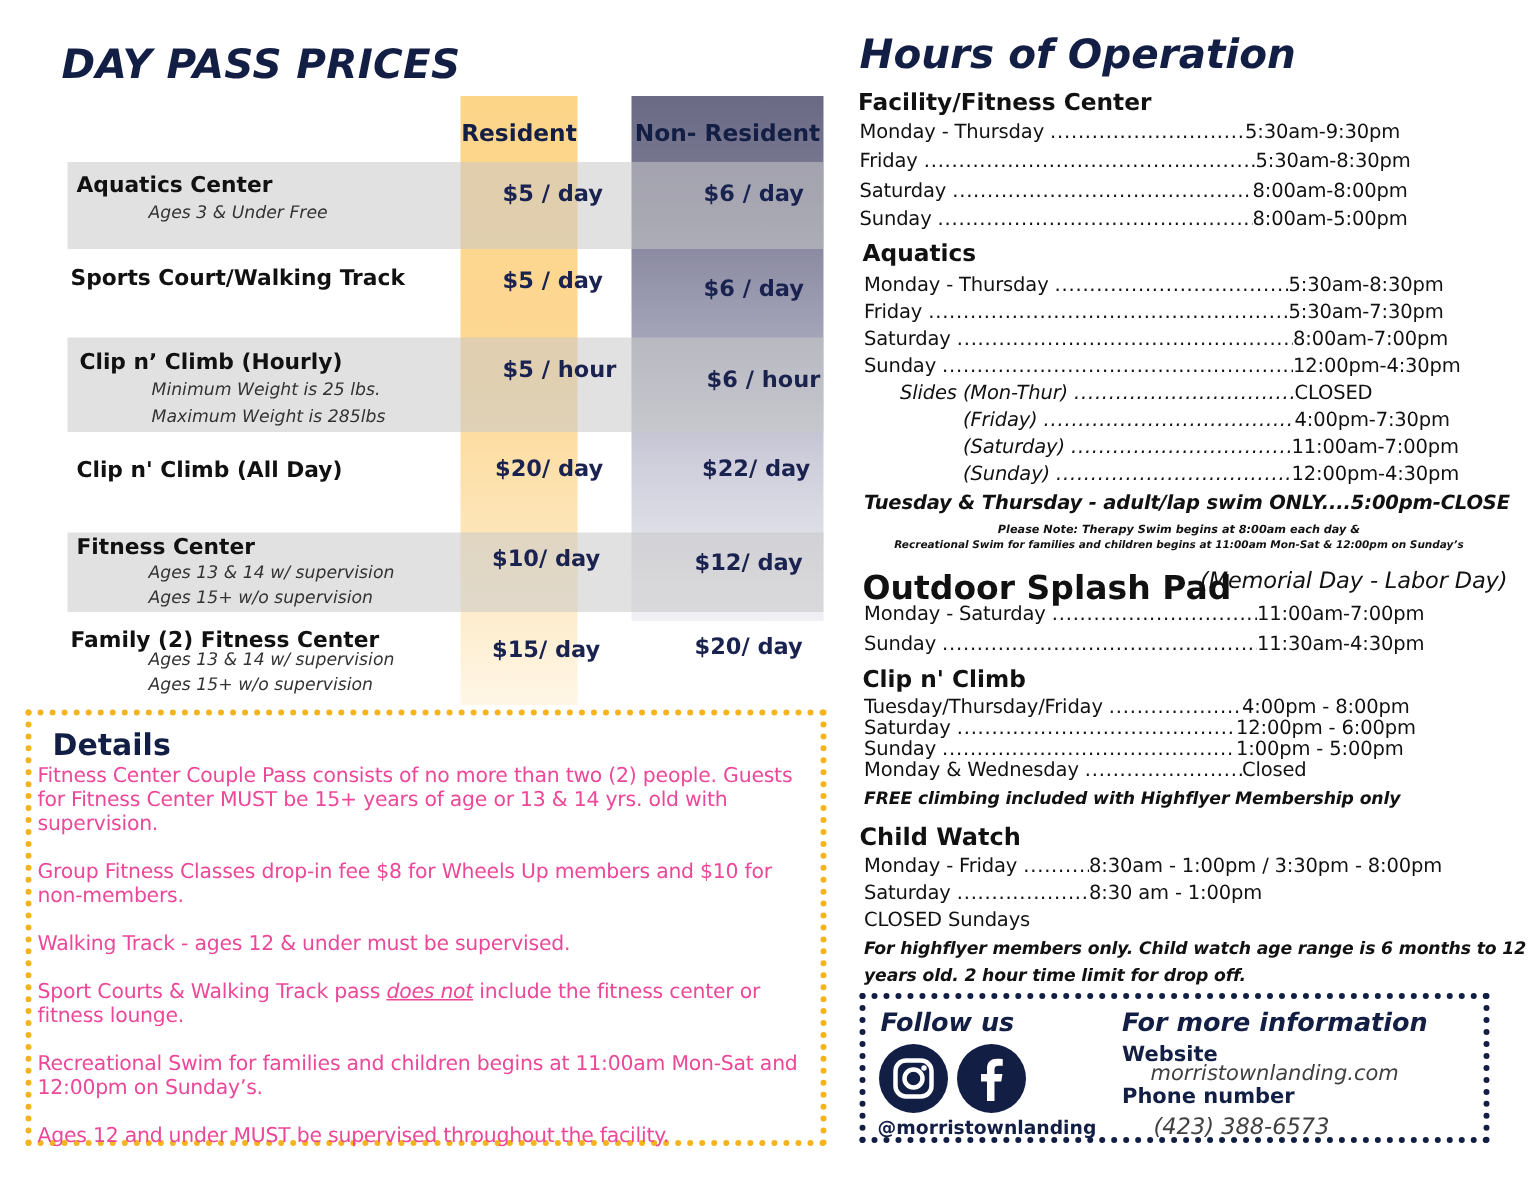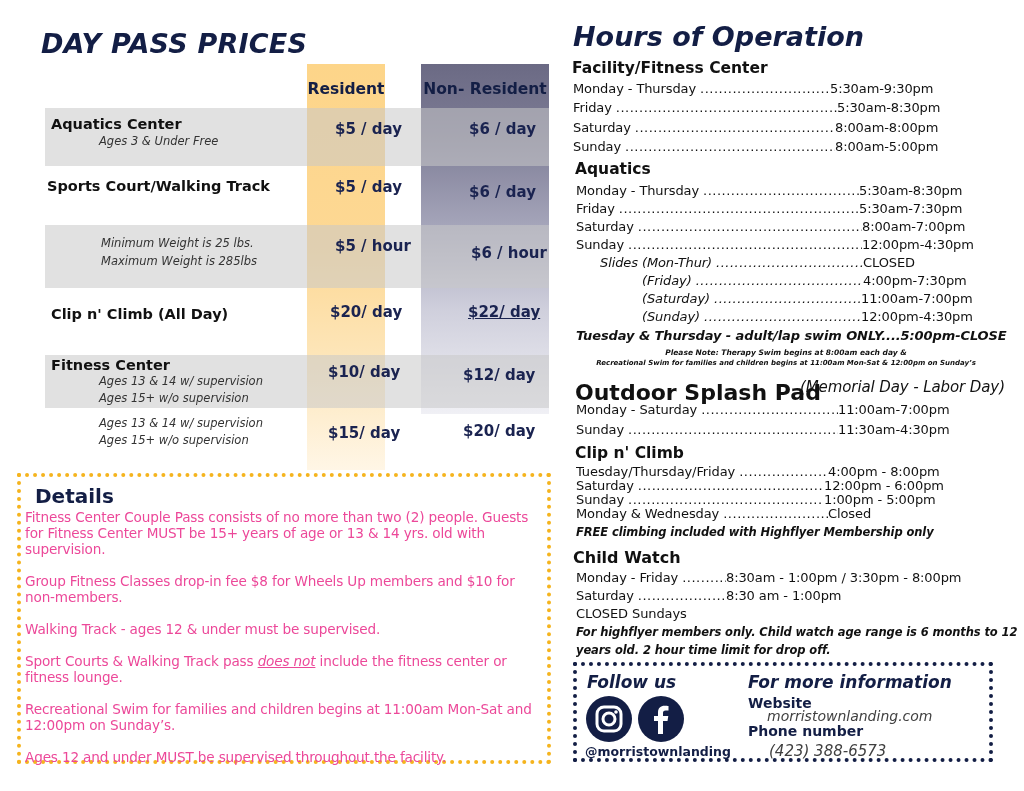--- a/index.html
+++ b/index.html
@@ -107,41 +107,43 @@
   <div class="price" style="left:315px;top:120px;">$5 / day</div>
   <div class="price" style="left:449px;top:120px;">$6 / day</div>
 
   <div class="item" style="left:47px;top:178px;">
     <div class="item-name">Sports Court/Walking Track</div>
   </div>
   <div class="price" style="left:315px;top:178px;">$5 / day</div>
   <div class="price" style="left:449px;top:183px;">$6 / day</div>
 
   <div class="item" style="left:53px;top:234px;">
+    <div class="item-name">Clip n’ Climb (Hourly)</div>
     <div class="item-sub" style="line-height:18px;">Minimum Weight is 25 lbs.</div>
     <div class="item-sub" style="line-height:18px;">Maximum Weight is 285lbs</div>
   </div>
   <div class="price" style="left:315px;top:237px;">$5 / hour</div>
   <div class="price" style="left:451px;top:244px;">$6 / hour</div>
 
   <div class="item" style="left:51px;top:306px;">
     <div class="item-name">Clip n' Climb (All Day)</div>
   </div>
   <div class="price" style="left:310px;top:303px;">$20/ day</div>
-  <div class="price" style="left:448px;top:303px;text-decoration:underline;">$22/ day</div>
+  <div class="price" style="left:448px;top:303px;">$22/ day</div>
 
   <div class="item" style="left:51px;top:357px;">
     <div class="item-name">Fitness Center</div>
     <div class="item-sub" style="line-height:17px;">Ages 13 &amp; 14 w/ supervision</div>
     <div class="item-sub" style="line-height:17px;">Ages 15+ w/o supervision</div>
   </div>
   <div class="price" style="left:308px;top:363px;">$10/ day</div>
   <div class="price" style="left:443px;top:366px;">$12/ day</div>
 
   <div class="item" style="left:47px;top:419px;">
+    <div class="item-name">Family (2) Fitness Center</div>
     <div class="item-sub" style="line-height:15px;margin-left:52px;margin-top:-3px;">Ages 13 &amp; 14 w/ supervision</div>
     <div class="item-sub" style="line-height:18px;margin-left:52px;">Ages 15+ w/o supervision</div>
   </div>
   <div class="price" style="left:308px;top:424px;">$15/ day</div>
   <div class="price" style="left:443px;top:422px;">$20/ day</div>
 </div>
 
 <div class="details">
   <div class="details-title">Details</div>
   <p>Fitness Center Couple Pass consists of no more than two (2) people. Guests for Fitness Center MUST be 15+ years of age or 13 &amp; 14 yrs. old with supervision.</p>

